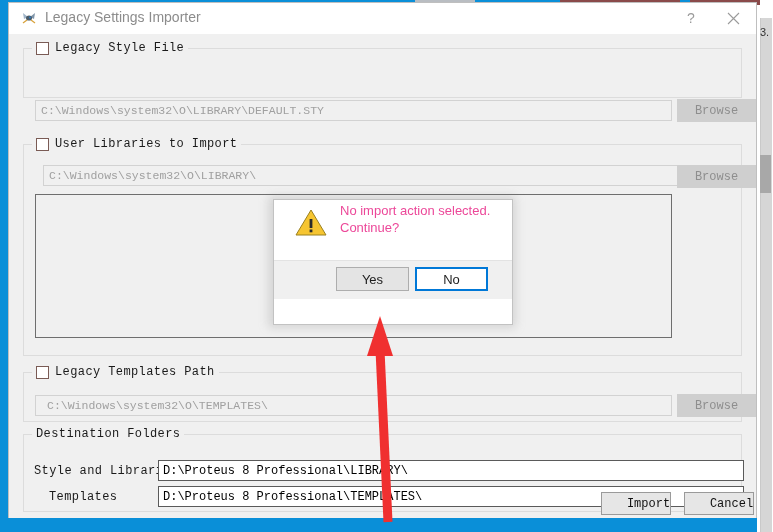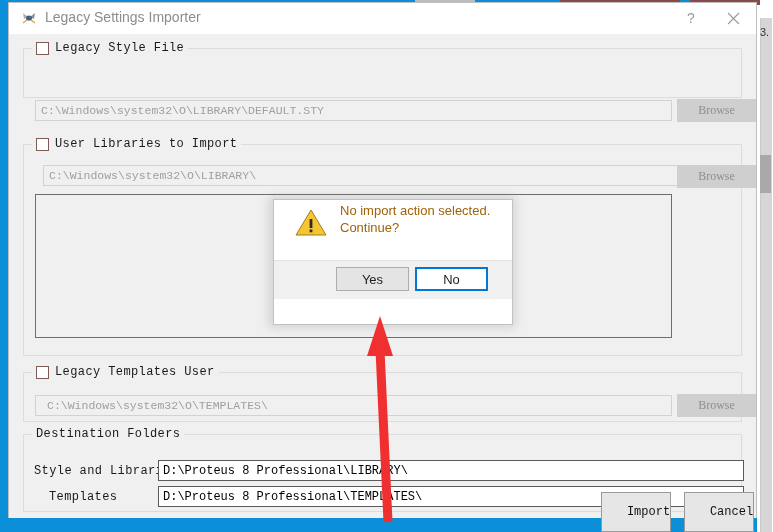--- a/index.html
+++ b/index.html
@@ -120,21 +120,21 @@
     white-space: nowrap;
     overflow: hidden;
   }
   .browse-btn {
     position: absolute;
     width: 79px; height: 23px;
     background: #cfcfcf;
     border: 1px solid #cfcfcf;
     box-sizing: border-box;
     display: flex; align-items: center; justify-content: center;
-    font-family: Liberation Serif, serif;
+    font-family: Liberation Mono, monospace;
     font-size: 12px;
     color: #8e8e8e;
   }
   .listbox {
     position: absolute;
     background: #f0f0f0;
     border: 1px solid #6e6e6e;
     box-sizing: border-box;
   }
 
@@ -158,21 +158,21 @@
     font-family: "Liberation Mono", monospace;
     font-size: 12px;
     color: #000000;
     white-space: nowrap;
     overflow: hidden;
   }
 
   
   .footer-btn {
     position: absolute;
-    width: 70px; height: 40px;
+    width: 70px; height: 23px;
     background: #e6e6e6;
     border: 1px solid #9a9a9a;
     box-sizing: border-box;
     display: flex; align-items: center; justify-content: center;
     font-family: "Liberation Mono", monospace;
     font-size: 12px;
     color: #111;
     padding-left: 25px;
   }
 
@@ -213,21 +213,21 @@
     color: #3b3b3b;
   }
   #dlg-body {
     position: relative;
     height: 60px;
     background: #ffffff;
   }
   #warn-icon { position: absolute; left: 21px; top: 8px; width: 32px; height: 29px; }
   #dlg-msg {
     position: absolute; left: 66px; top: 2px; width: 166px;
-    font-size: 13px; color: #a16207; line-height: 17px;
+    font-size: 13px; color: #ec4899; line-height: 17px;
     font-family: "Liberation Sans", sans-serif;
   }
   #dlg-footer {
     position: relative;
     height: 38px;
     background: #f0f0f0;
     border-top: 1px solid #e3e3e3;
   }
   .dlg-btn {
     position: absolute; top: 6px;
@@ -295,21 +295,21 @@
           <span class="lbl">User Libraries to Import</span>
         </div>
       </div>
       <div class="path-field" style="left:26px; top:131px; width:637px;margin-left:8px;">C:\Windows\system32\O\LIBRARY\</div>
       <div class="browse-btn" style="left:668px; top:131px;">Browse</div>
       <div class="listbox" style="left:26px; top:160px; width:637px; height:144px;"></div>
 
       <div class="groupbox" style="left:14px; top:338px; width:719px; height:50px;">
         <div class="gb-legend">
           <span class="checkbox"></span>
-          <span class="lbl">Legacy Templates User</span>
+          <span class="lbl">Legacy Templates Path</span>
         </div>
       </div>
       <div class="path-field" style="left:26px; top:361px; width:637px;padding-left:11px;">C:\Windows\system32\O\TEMPLATES\</div>
       <div class="browse-btn" style="left:668px; top:360px;">Browse</div>
 
       <div class="groupbox" style="left:14px; top:400px; width:719px; height:78px;">
         <div class="gb-legend">
           <span class="lbl">Destination Folders</span>
         </div>
       </div>

